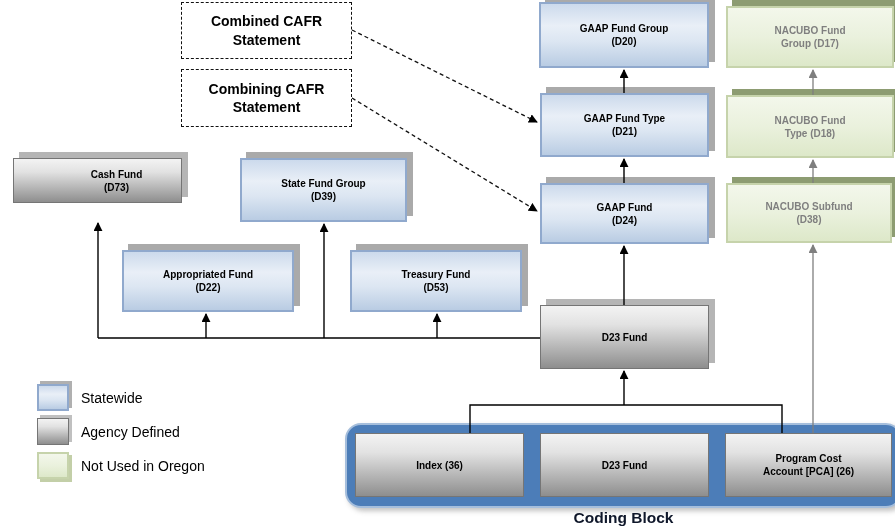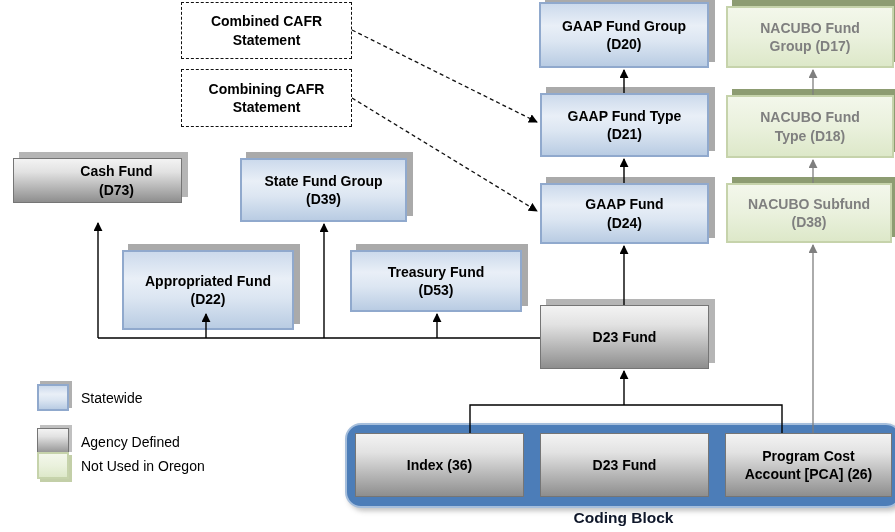--- a/index.html
+++ b/index.html
@@ -10,21 +10,21 @@
     overflow:hidden;
     font-family:"Liberation Sans", sans-serif;
     margin-left:12px;
   }
   .box{
     position:absolute;
     box-sizing:border-box;
     display:flex;align-items:center;justify-content:center;
     text-align:center;
     font-weight:bold;
-    font-size:14px;
+    font-size:10px;
     line-height:1.3;
     white-space:pre-line;
     color:#000;
   }
   .blue{
     background:linear-gradient(to bottom,#ccdaec 0%,#e9eff7 35%,#dce6f2 60%,#b9cce3 100%);
     border:2px solid #90a9cd;
     box-shadow:6px -6px 0 0 #aaaaaa;
   }
   .grayb{
@@ -91,21 +91,21 @@
   <div class="box dashedbox" style="left:169px;top:2px;width:171px;height:57px;">Combined CAFR
 Statement</div>
   <div class="box dashedbox" style="left:169px;top:69px;width:171px;height:58px;">Combining CAFR
 Statement</div>
 
   <div class="box grayb" style="left:1px;top:158px;width:169px;height:45px;padding-left:38px;">Cash Fund
 (D73)</div>
   <div class="box blue" style="left:228px;top:158px;width:167px;height:64px;">State Fund Group
 (D39)</div>
 
-  <div class="box blue" style="left:110px;top:250px;width:172px;height:80px;">Appropriated Fund
+  <div class="box blue" style="left:110px;top:250px;width:172px;height:62px;">Appropriated Fund
 (D22)</div>
   <div class="box blue" style="left:338px;top:250px;width:172px;height:62px;">Treasury Fund
 (D53)</div>
 
   <div class="box blue" style="left:527px;top:2px;width:170px;height:66px;">GAAP Fund Group
 (D20)</div>
   <div class="box blue" style="left:528px;top:93px;width:169px;height:64px;">GAAP Fund Type
 (D21)</div>
   <div class="box blue" style="left:528px;top:183px;width:169px;height:61px;">GAAP Fund
 (D24)</div>
@@ -123,21 +123,21 @@
   <div class="box grayb" style="left:343px;top:433px;width:169px;height:64px;box-shadow:none;">Index (36)</div>
   <div class="box grayb" style="left:528px;top:433px;width:169px;height:64px;box-shadow:none;">D23 Fund</div>
   <div class="box grayb" style="left:713px;top:433px;width:167px;height:64px;box-shadow:none;">Program Cost
 Account [PCA] (26)</div>
   <div class="caption">Coding Block</div>
 
   <div class="legend-row" style="left:25px;top:384px;">
     <div class="swatch blue"></div>
     <div class="legend-label">Statewide</div>
   </div>
-  <div class="legend-row" style="left:25px;top:428px;">
+  <div class="legend-row" style="left:25px;top:418px;">
     <div class="swatch grayb"></div>
     <div class="legend-label">Agency Defined</div>
   </div>
   <div class="legend-row" style="left:25px;top:452px;">
     <div class="swatch green"></div>
     <div class="legend-label">Not Used in Oregon</div>
   </div>
 
   <svg id="wires" viewBox="0 0 895 532">
     <defs>

